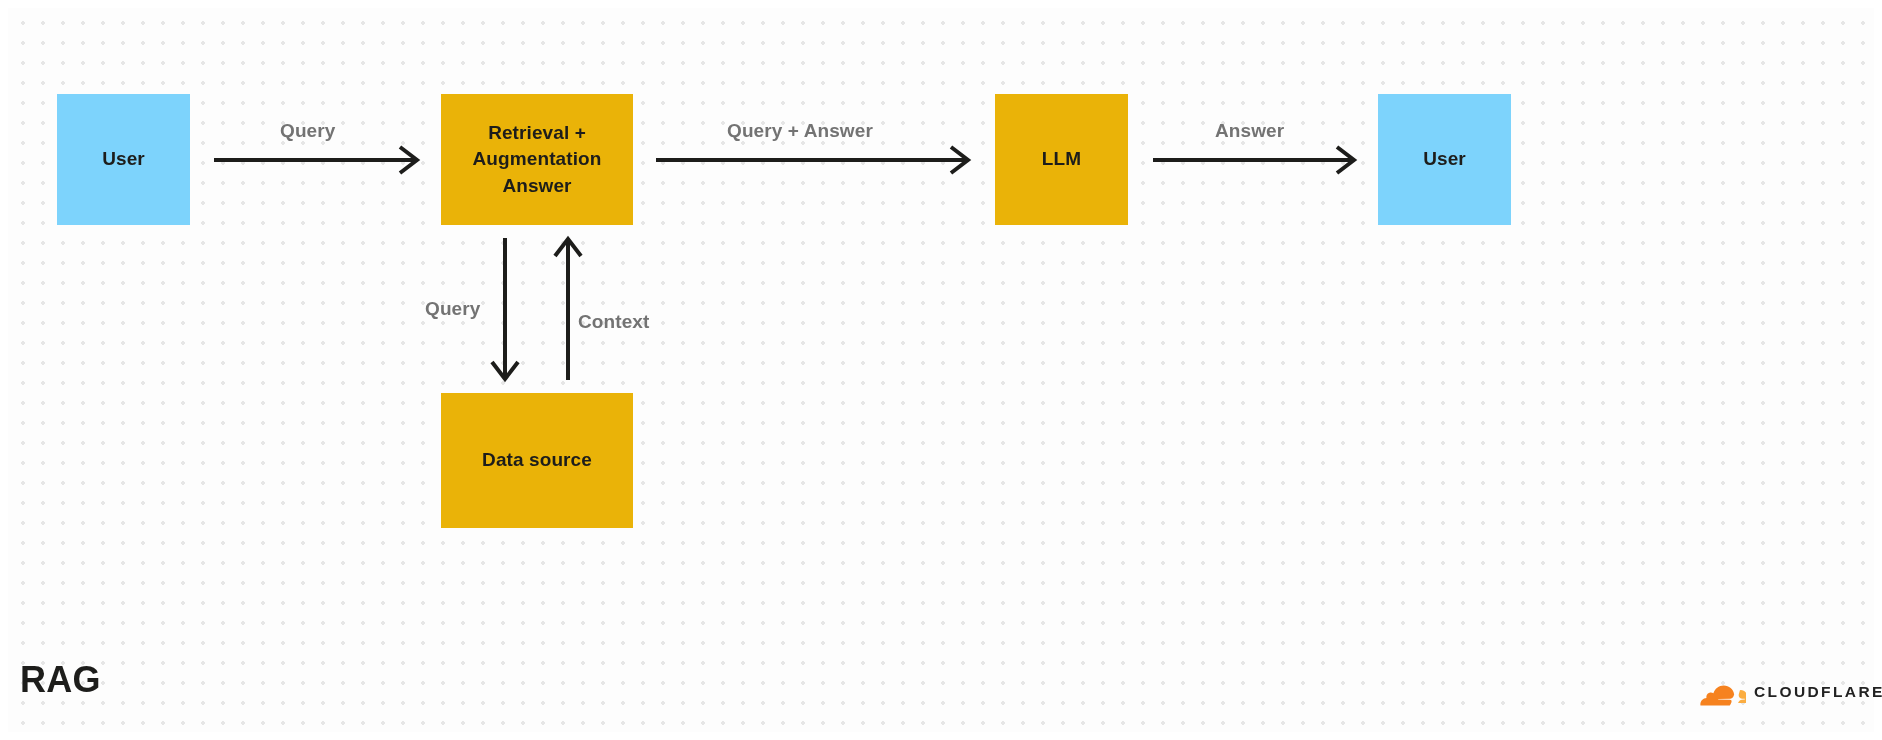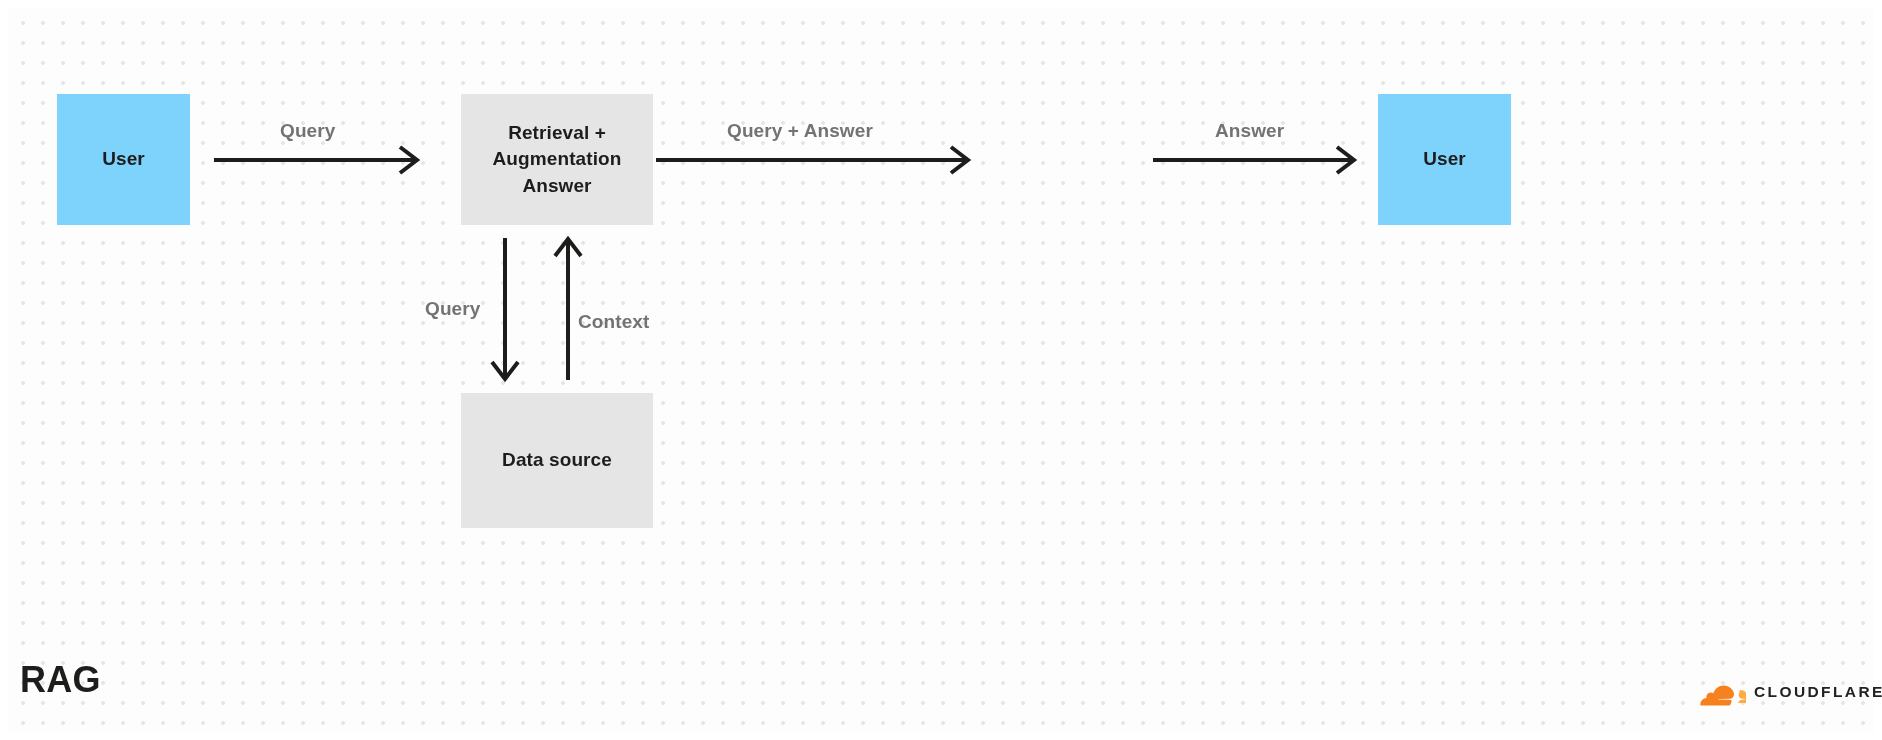--- a/index.html
+++ b/index.html
@@ -38,21 +38,21 @@
     text-align: center;
     color: #1d1d1b;
     font-weight: bold;
     font-size: 19px;
     line-height: 1.38;
     letter-spacing: 0.1px;
     box-sizing: border-box;
     padding: 4px 8px;
   }
   .node.user   { background: #7dd3fc; }
-  .node.peach  { background: #e5e5e5; margin-left: 20px; }
+  .node.peach  { background: #eab308; }
 
   .edge-label {
     position: absolute;
     color: #737373;
     font-weight: bold;
     font-size: 19px;
     letter-spacing: 0.1px;
     white-space: nowrap;
   }
 
@@ -108,20 +108,23 @@
   <div class="node user" style="left:57px; top:94px; width:133px; height:131px;">
     <span>User</span>
   </div>
 
   <div class="node peach" style="left:441px; top:94px; width:192px; height:131px; flex-direction:column;">
     <span>Retrieval +</span>
     <span>Augmentation</span>
     <span>Answer</span>
   </div>
 
+  <div class="node peach" style="left:995px; top:94px; width:133px; height:131px;">
+    <span>LLM</span>
+  </div>
 
   <div class="node user" style="left:1378px; top:94px; width:133px; height:131px;">
     <span>User</span>
   </div>
 
   <div class="node peach" style="left:441px; top:393px; width:192px; height:135px;">
     <span>Data source</span>
   </div>
 
   <svg class="arrow-svg" style="left:214px; top:146px; width:206px; height:28px;" width="206" height="28" viewBox="0 0 206 28">

